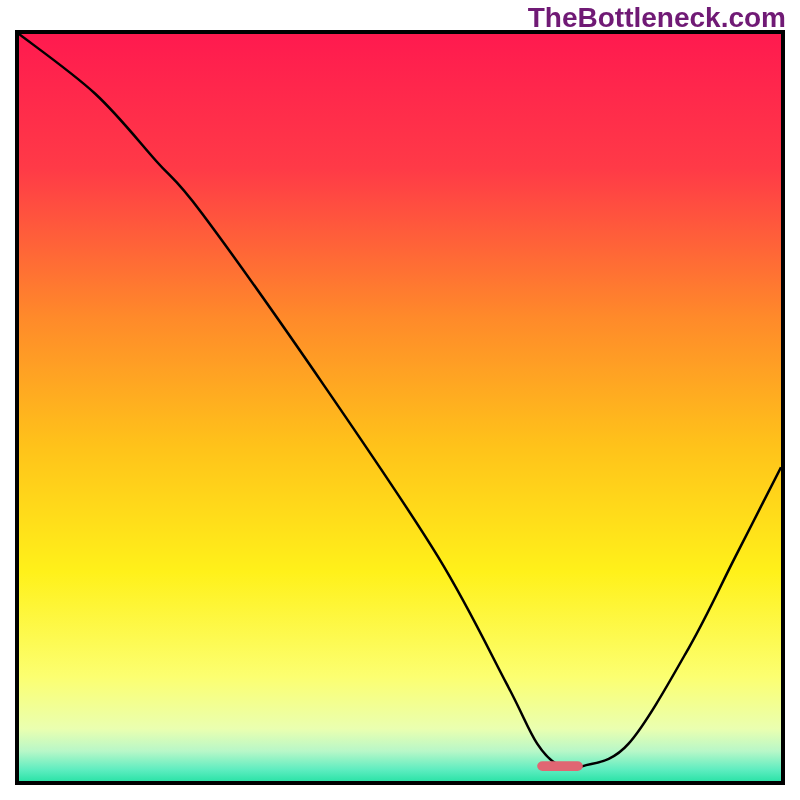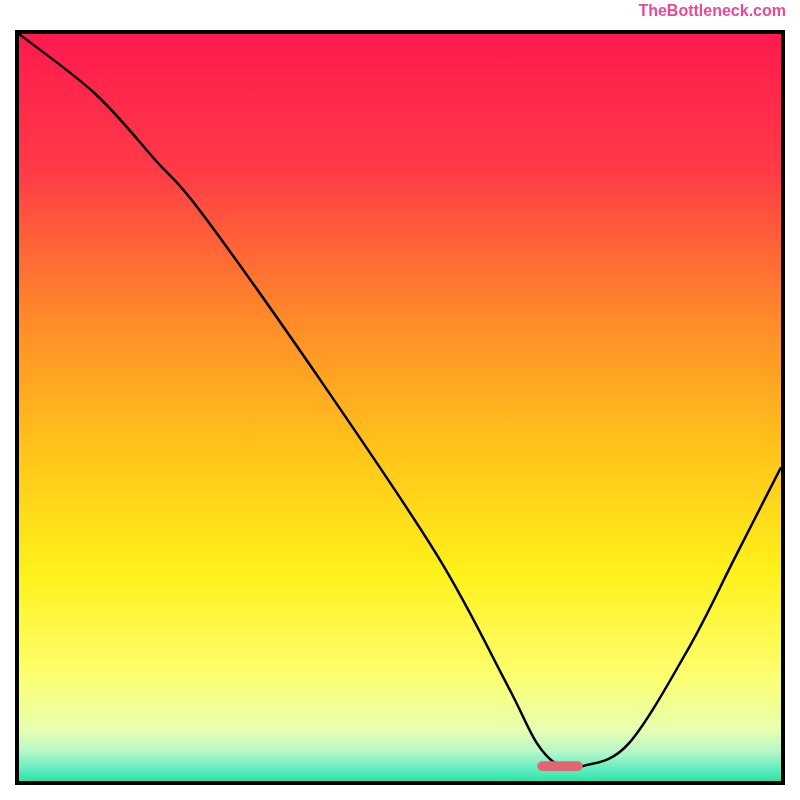--- a/index.html
+++ b/index.html
@@ -25,23 +25,23 @@
     width: 770px;
     height: 755px;
     border: 4px solid #000;
     box-sizing: border-box;
     overflow: hidden;
   }
   .watermark {
     position: absolute;
     top: 2px;
     right: 14px;
-    font-size: 16px;
+    font-size: 28px;
     font-weight: 600;
-    color: #ec4899;
+    color: #701a75;
     letter-spacing: 0px;
     white-space: nowrap;
   }
   svg.gradient, svg.curve {
     position: absolute;
     left: 0;
     top: 0;
     width: 100%;
     height: 100%;
   }

